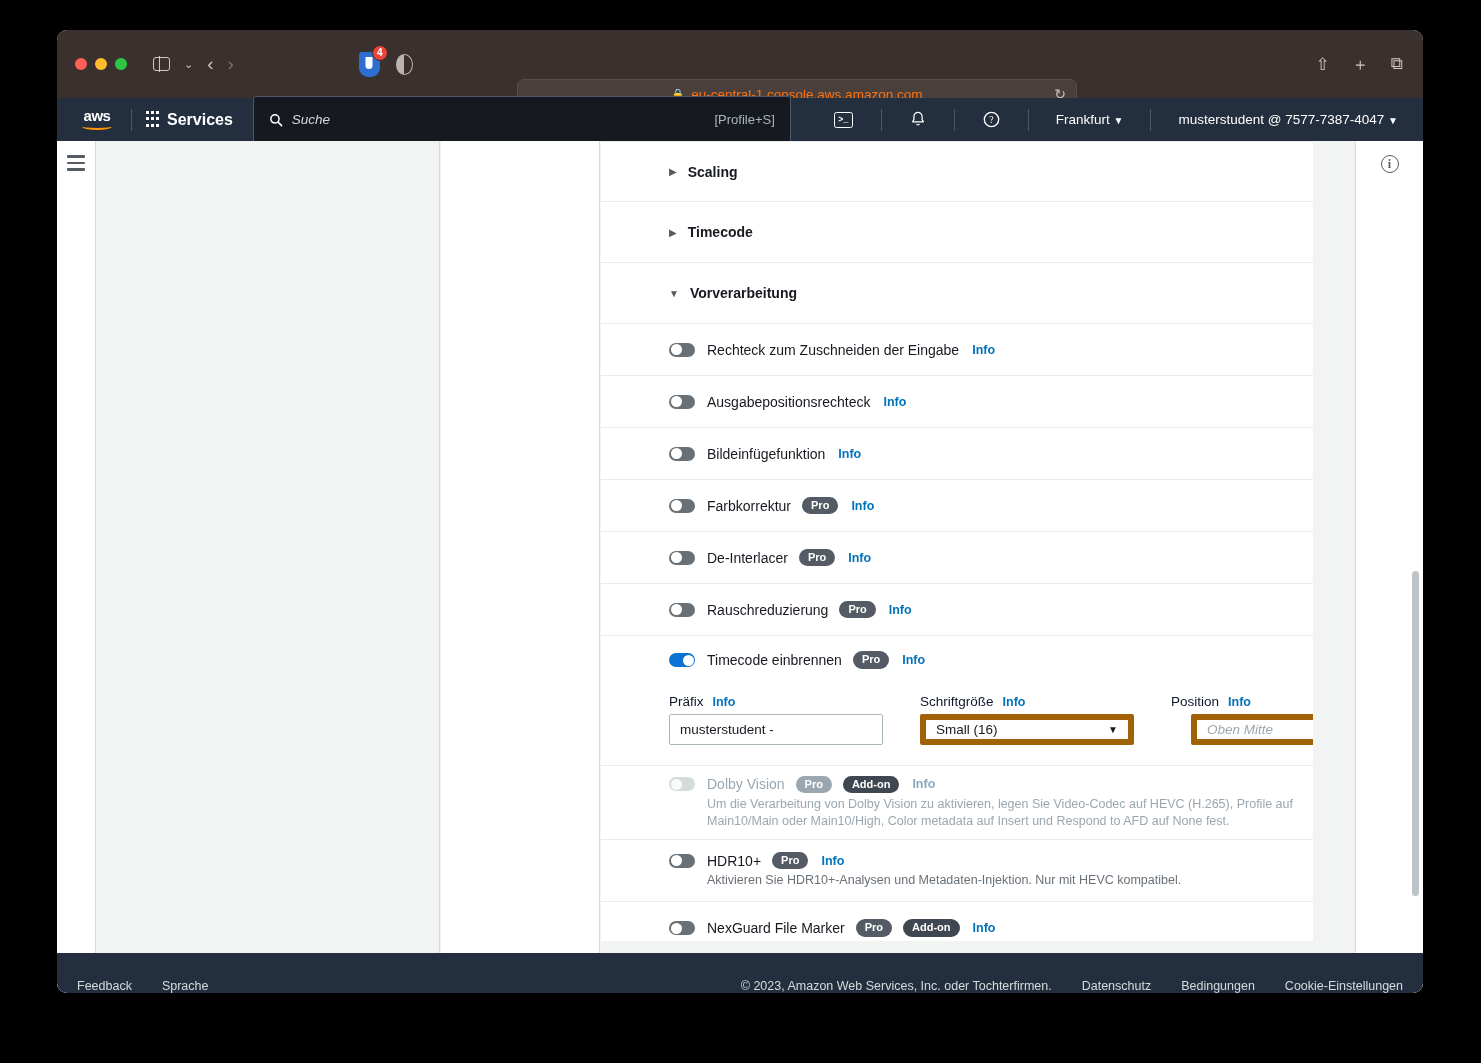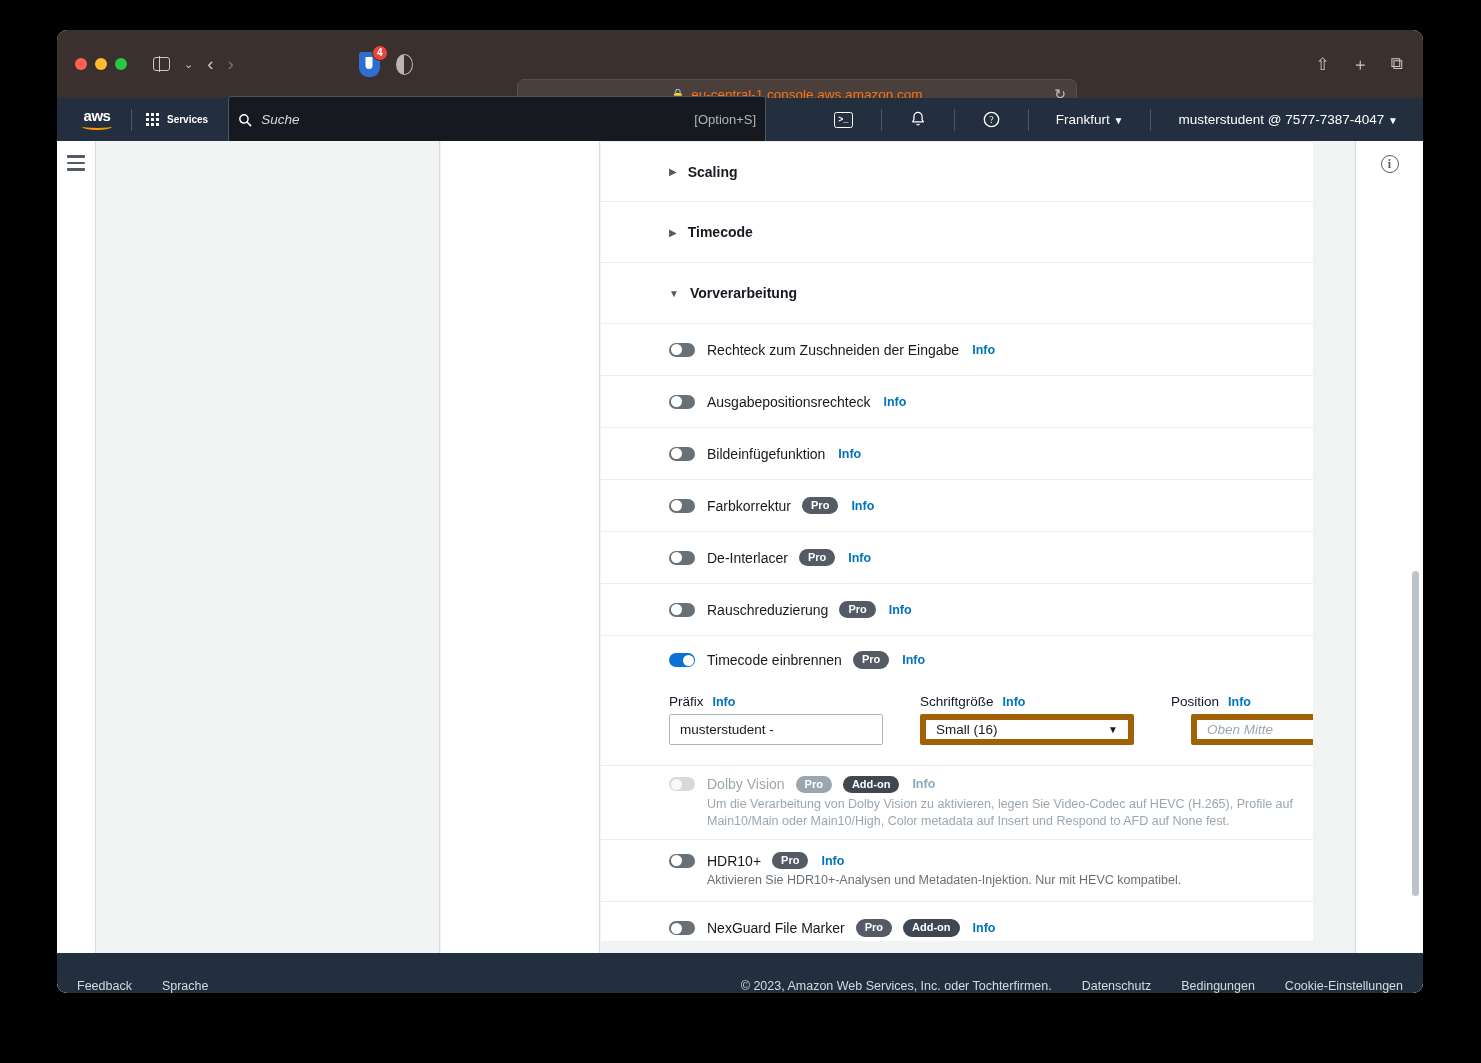--- a/index.html
+++ b/index.html
@@ -90,28 +90,28 @@
     height: 43px; background: #232f3e;
     display: flex; align-items: center; position: relative;
   }
   .aws-logo { margin-left: 20px; width: 40px; display:flex; flex-direction:column; align-items:center; }
   .aws-logo .word { color:#fff; font-size: 15px; font-weight: 700; letter-spacing: -0.5px; line-height: 13px;}
   .aws-logo .smile {
     width: 30px; height: 7px; margin-top: 1px;
     border-bottom: 2.4px solid #ff9900; border-radius: 0 0 50% 50%;
   }
   .hdr-div { width: 1px; height: 22px; background: #4a5767; margin: 0 14px; }
-  .services-btn { display: flex; align-items: center; gap: 8px; color: #fff; font-size: 10px; font-weight: 600;}
+  .services-btn { display: flex; gap: 8px; color: #fff; font-size: 16px; font-weight: 600;}
   .grid-ic { display: grid; grid-template-columns: repeat(3, 3px); gap: 2px; }
   .grid-ic i { width: 3px; height: 3px; background: #fff; display: block; }
 
   .aws-search {
     margin-left: 20px; width: 538px; height: 48px;
     background: #16191f; border: 1px solid #4b5667; border-radius: 3px;
-    display: flex; align-items: center; padding: 0 9px; gap: 9px;
+    display: flex; align-items: center; padding: 0 15px; gap: 9px;
   }
   .aws-search .placeholder { color: #d5dbdb; font-size: 13.5px; font-style: italic; flex: 1; }
   .aws-search .shortcut { color: #aab7b8; font-size: 13px; }
 
   .hdr-right { position: absolute; right: 12px; display: flex; align-items: center; }
   .hdr-ic { color: #fff; padding: 0 14px; display: flex; align-items: center; font-size: 16px; }
   .cloudshell-ic {
     width: 19px; height: 16px; border: 1.7px solid #fff; border-radius: 2.5px;
     display:flex; align-items:center; justify-content:center;
     font-size: 8.5px; color:#fff; font-family: "Liberation Mono", monospace; font-weight:700;
@@ -318,21 +318,21 @@
         </span>
       <span>Services</span>
     </div>
 
     <div class="aws-search">
       <svg width="14" height="14" viewBox="0 0 16 16">
         <circle cx="6.8" cy="6.8" r="4.7" fill="none" stroke="#fff" stroke-width="1.7"></circle>
         <line x1="10.3" y1="10.3" x2="14.4" y2="14.4" stroke="#fff" stroke-width="1.8" stroke-linecap="round"></line>
       </svg>
       <span class="placeholder">Suche</span>
-      <span class="shortcut">[Option+S]</span>
+      <span class="shortcut">[Profile+S]</span>
     </div>
 
     <div class="hdr-right">
       <span class="hdr-ic">
         <span class="cloudshell-ic">&gt;_</span>
       </span>
       <span class="hdr-div"></span>
       <span class="hdr-ic">
         <svg width="16" height="17" viewBox="0 0 18 19">
             <path d="M9 1.5a4.6 4.6 0 0 0-4.6 4.6v3.3L3 12.2h12l-1.4-2.8V6.1A4.6 4.6 0 0 0 9 1.5z" fill="none" stroke="#fff" stroke-width="1.4" stroke-linejoin="round"></path>

